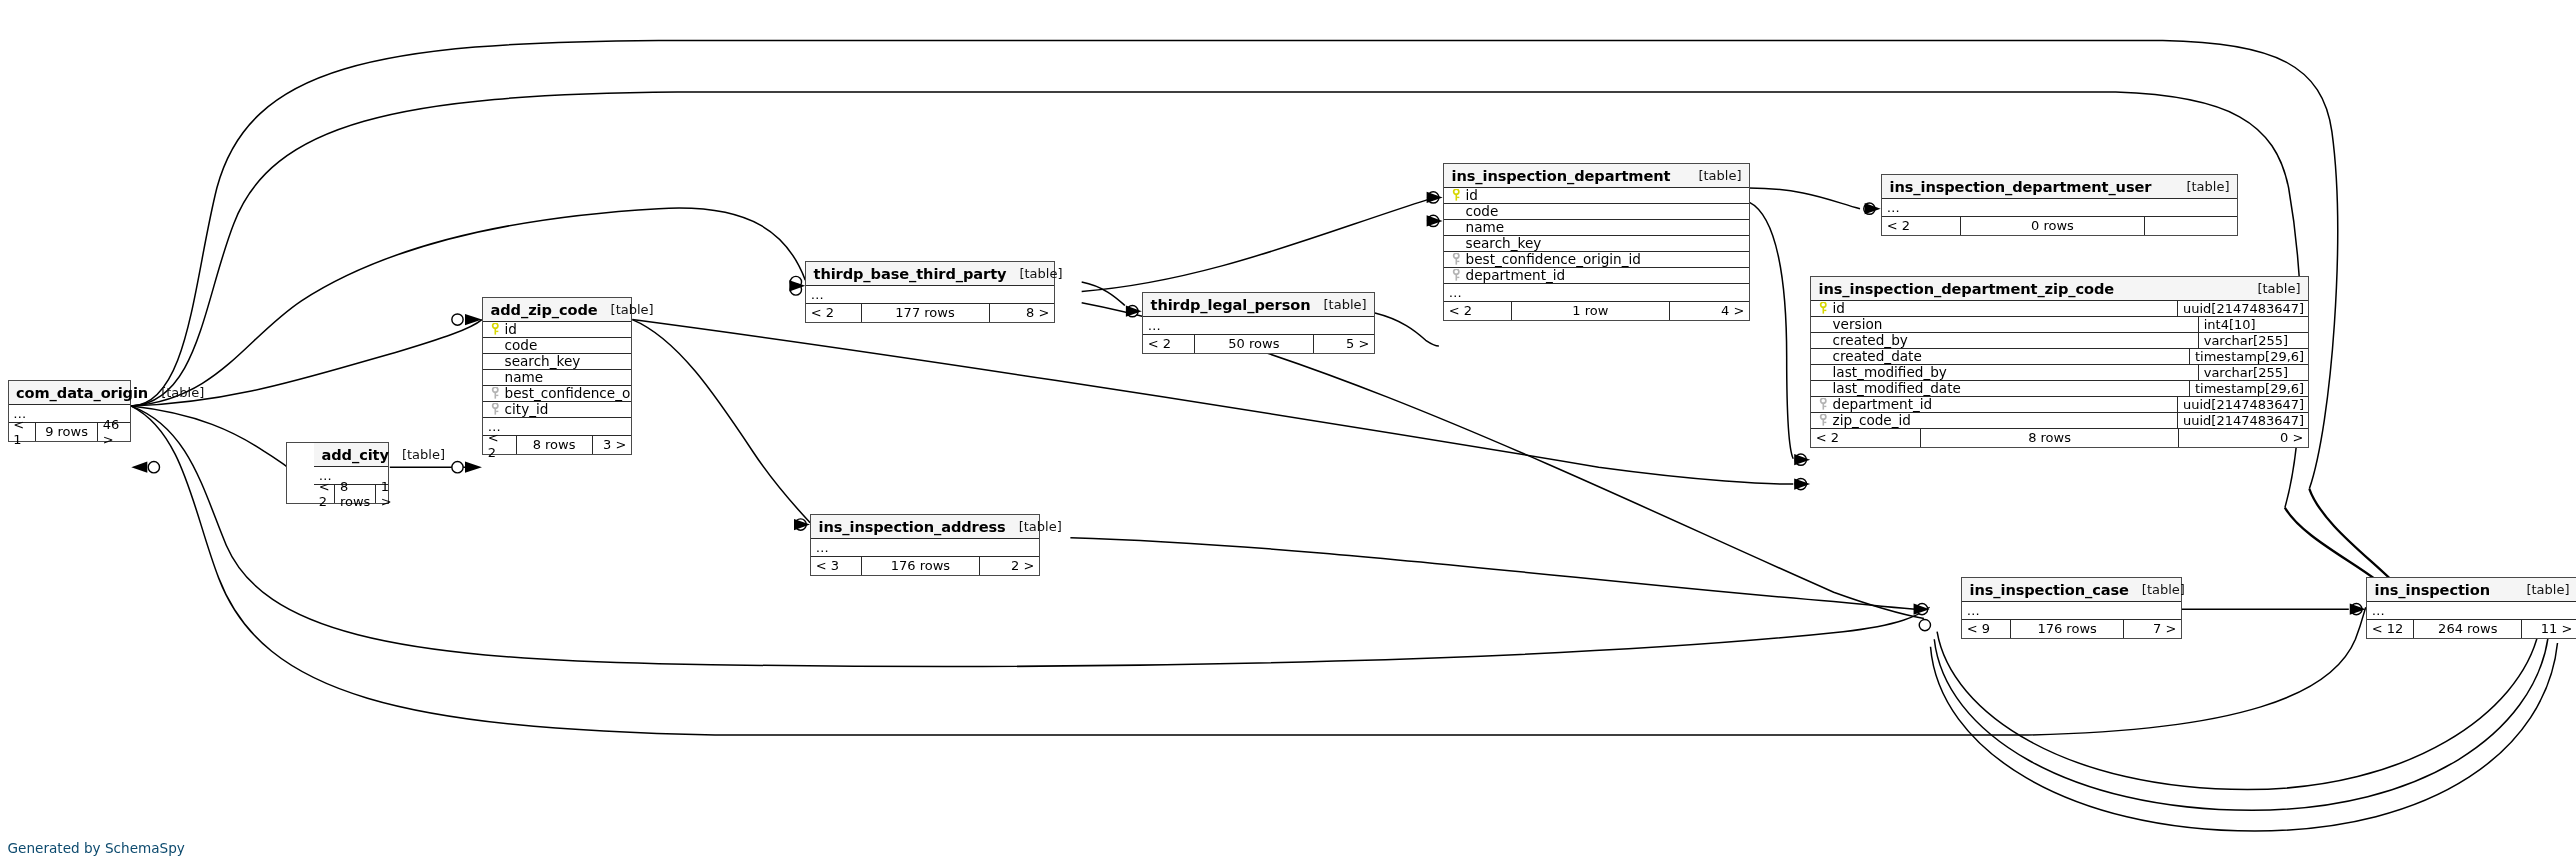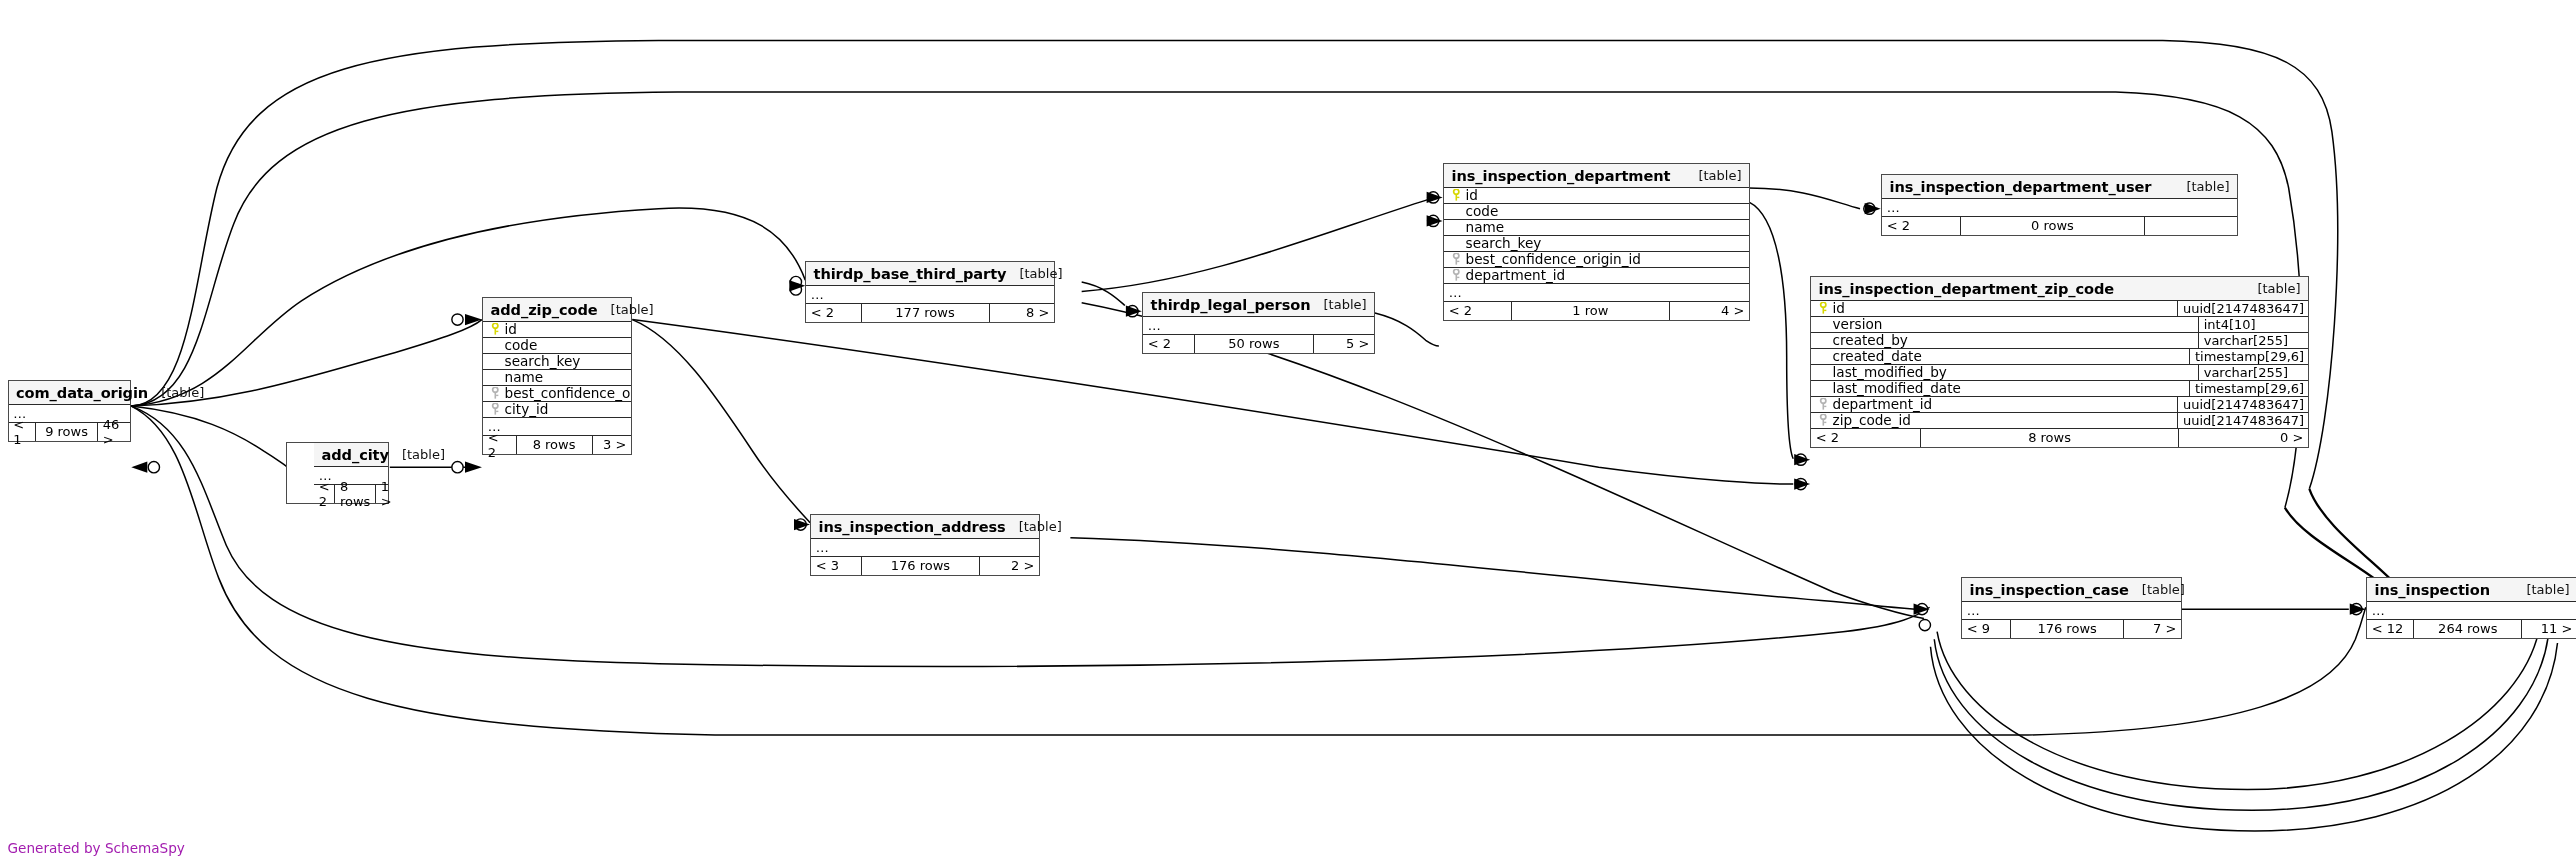--- a/index.html
+++ b/index.html
@@ -122,21 +122,21 @@
     justify-content: center;
     border-left: 0.9px solid #2a2a2a;
     border-right: 0.9px solid #2a2a2a;
   }
   .ft-right { flex: 0 0 26%; justify-content: flex-end; }
   .footer-note {
     position: absolute;
     left: 7.5px;
     top: 840px;
     font-size: 13.6px;
-    color: #a21caf;
+    color: #0c4a6e;
   }
   svg.keyicon { display: block; }
 </style>
 </head>
 <body>
 
 <div id="canvas">
 
   <svg id="edges" viewBox="0 0 2739 917" xmlns="http://www.w3.org/2000/svg">
     <g fill="none" stroke="#000" stroke-width="1.6">

